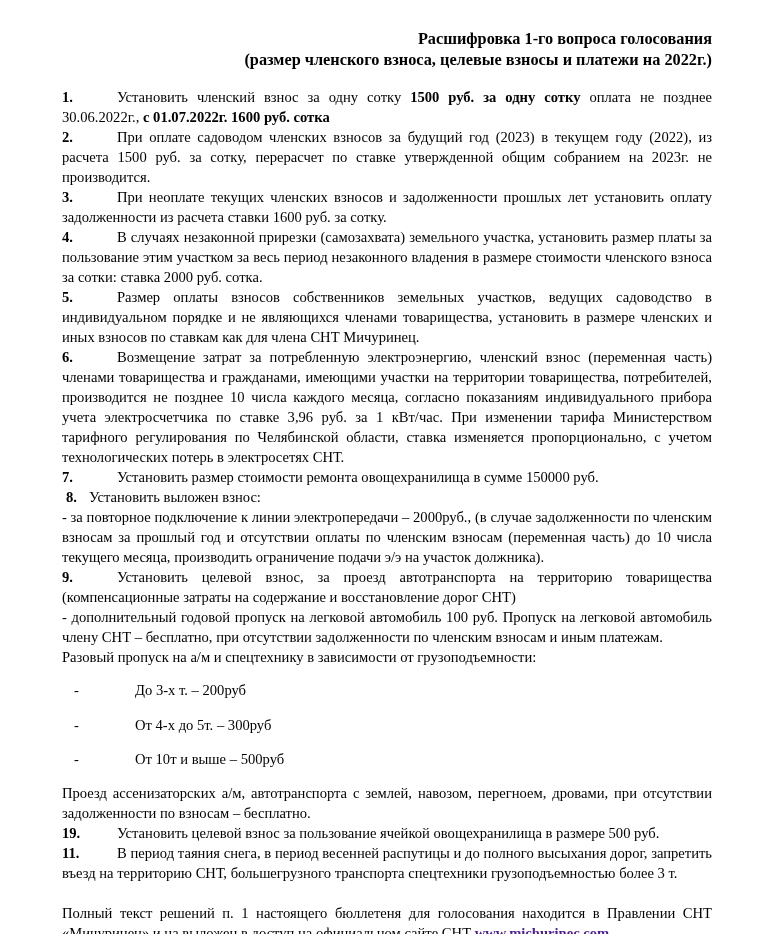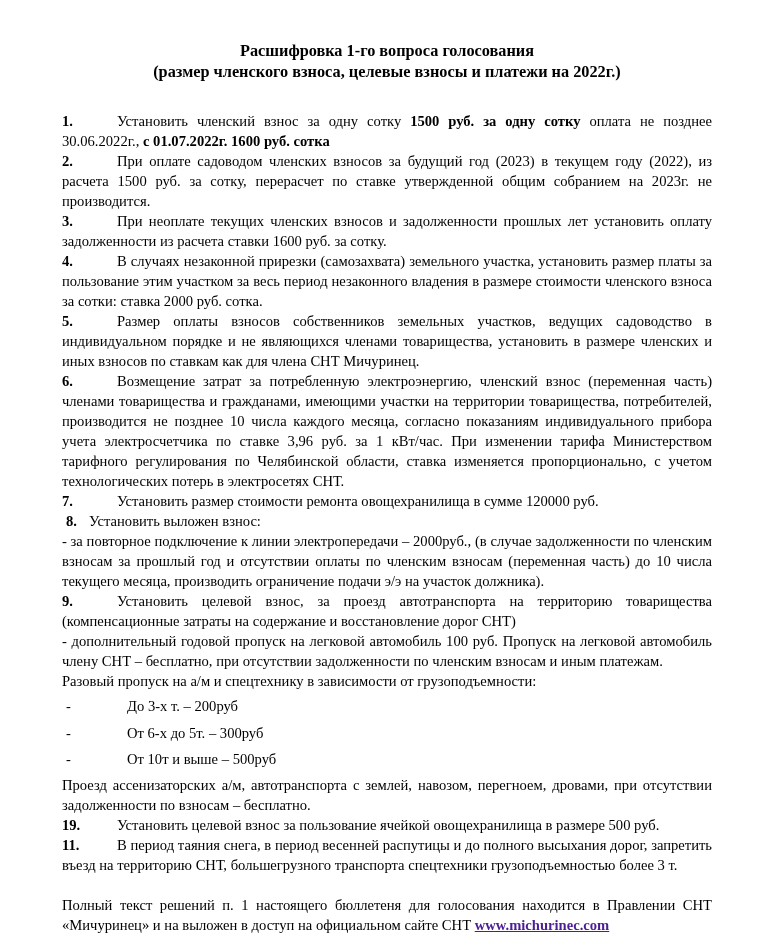--- a/index.html
+++ b/index.html
@@ -18,25 +18,25 @@
   }
 
   .page {
     box-sizing: border-box;
     width: 774px;
     height: 934px;
     padding: 28px 62px 0 62px;
   }
 
   .doc-title {
-    text-align: center;
+    text-align: right;
     font-weight: bold;
     font-size: 16.3px;
     line-height: 21px;
-    margin: 12px;
+    margin: 0;
   }
   .doc-title .title-line {
     display: block;
     white-space: nowrap;
   }
 
   .title-gap { height: 17px; }
 
   
   .para {
@@ -64,21 +64,21 @@
     padding-left: 4px;
   }
   .num-8-sp { display: inline-block; width: 12px; }
 
   b, .b { font-weight: bold; }
 
   
   .dash-row {
     font-size: 14.6px;
     line-height: 22.5px;
-    margin: 4px;
+    margin: 12px;
     white-space: nowrap;
   }
   .dash-row .dash {
     display: inline-block;
     width: 61px;
   }
 
   .link {
     color: #4c1d95;
     font-weight: bold;
@@ -104,35 +104,35 @@
   <p class="para num-item"><span class="num num-1">2.</span><span>При оплате садоводом членских взносов за будущий год (2023) в текущем году (2022), из расчета 1500 руб. за сотку, перерасчет по ставке утвержденной общим собранием на 2023г. не производится.</span></p>
 
   <p class="para num-item"><span class="num num-1">3.</span><span>При неоплате текущих членских взносов и задолженности прошлых лет установить оплату задолженности из расчета ставки 1600 руб. за сотку.</span></p>
 
   <p class="para num-item"><span class="num num-1">4.</span><span>В случаях незаконной прирезки (самозахвата) земельного участка, установить размер платы за пользование этим участком за весь период незаконного владения в размере стоимости членского взноса за сотки: ставка 2000 руб. сотка.</span></p>
 
   <p class="para num-item"><span class="num num-1">5.</span><span>Размер оплаты взносов собственников земельных участков, ведущих садоводство в индивидуальном порядке и  не являющихся членами товарищества,  установить в размере членских и иных взносов  по ставкам как для члена СНТ Мичуринец.</span></p>
 
   <p class="para num-item"><span class="num num-1">6.</span><span>Возмещение затрат за потребленную электроэнергию, членский взнос (переменная часть) членами товарищества и гражданами, имеющими участки на территории товарищества, потребителей, производится не позднее 10 числа каждого месяца, согласно показаниям индивидуального прибора учета электросчетчика по ставке 3,96 руб. за 1 кВт/час. При изменении тарифа Министерством тарифного регулирования по Челябинской области, ставка изменяется пропорционально, с учетом технологических потерь в электросетях СНТ.</span></p>
 
-  <p class="para num-item"><span class="num num-1">7.</span><span>Установить размер стоимости ремонта овощехранилища в сумме 120000 руб.</span></p>
+  <p class="para num-item"><span class="num num-1">7.</span><span>Установить размер стоимости ремонта овощехранилища в сумме 150000 руб.</span></p>
 
   <p class="para num-item"><span class="num num-8">8.</span><span class="num-8-sp"></span><span>Установить выложен взнос:</span></p>
 
   <p class="para">- за повторное подключение к линии электропередачи – 2000руб., (в случае задолженности по членским взносам за прошлый год и отсутствии оплаты по членским взносам (переменная часть) до 10 числа текущего месяца, производить ограничение подачи э/э на участок должника).</p>
 
   <p class="para num-item"><span class="num num-1">9.</span><span>Установить целевой взнос, за проезд автотранспорта на территорию товарищества (компенсационные затраты на содержание и восстановление дорог СНТ)</span></p>
 
   <p class="para">- дополнительный годовой пропуск на легковой автомобиль 100 руб. Пропуск на легковой автомобиль члену СНТ – бесплатно, при отсутствии задолженности по членским взносам и иным платежам.</p>
 
 
   <p class="para">Разовый пропуск на а/м и спецтехнику в зависимости от грузоподъемности:</p>
 
   <div class="dash-row"><span class="dash">-</span><span>До 3-х т. – 200руб</span></div>
-  <div class="dash-row"><span class="dash">-</span><span>От 6-х до 5т. – 300руб</span></div>
+  <div class="dash-row"><span class="dash">-</span><span>От 4-х до 5т. – 300руб</span></div>
   <div class="dash-row"><span class="dash">-</span><span>От 10т и выше – 500руб</span></div>
 
   <p class="para">Проезд ассенизаторских а/м, автотранспорта с землей, навозом, перегноем, дровами, при отсутствии задолженности по взносам – бесплатно.</p>
 
   <p class="para num-item"><span class="num num-1">19.</span><span>Установить целевой взнос за пользование ячейкой овощехранилища в размере 500 руб.</span></p>
 
   <p class="para num-item"><span class="num num-1">11.</span><span>В период таяния снега, в период весенней распутицы и до полного высыхания дорог, запретить въезд на территорию СНТ, большегрузного транспорта спецтехники грузоподъемностью более 3 т.</span></p>
 
   <div class="footer-gap"></div>
 

